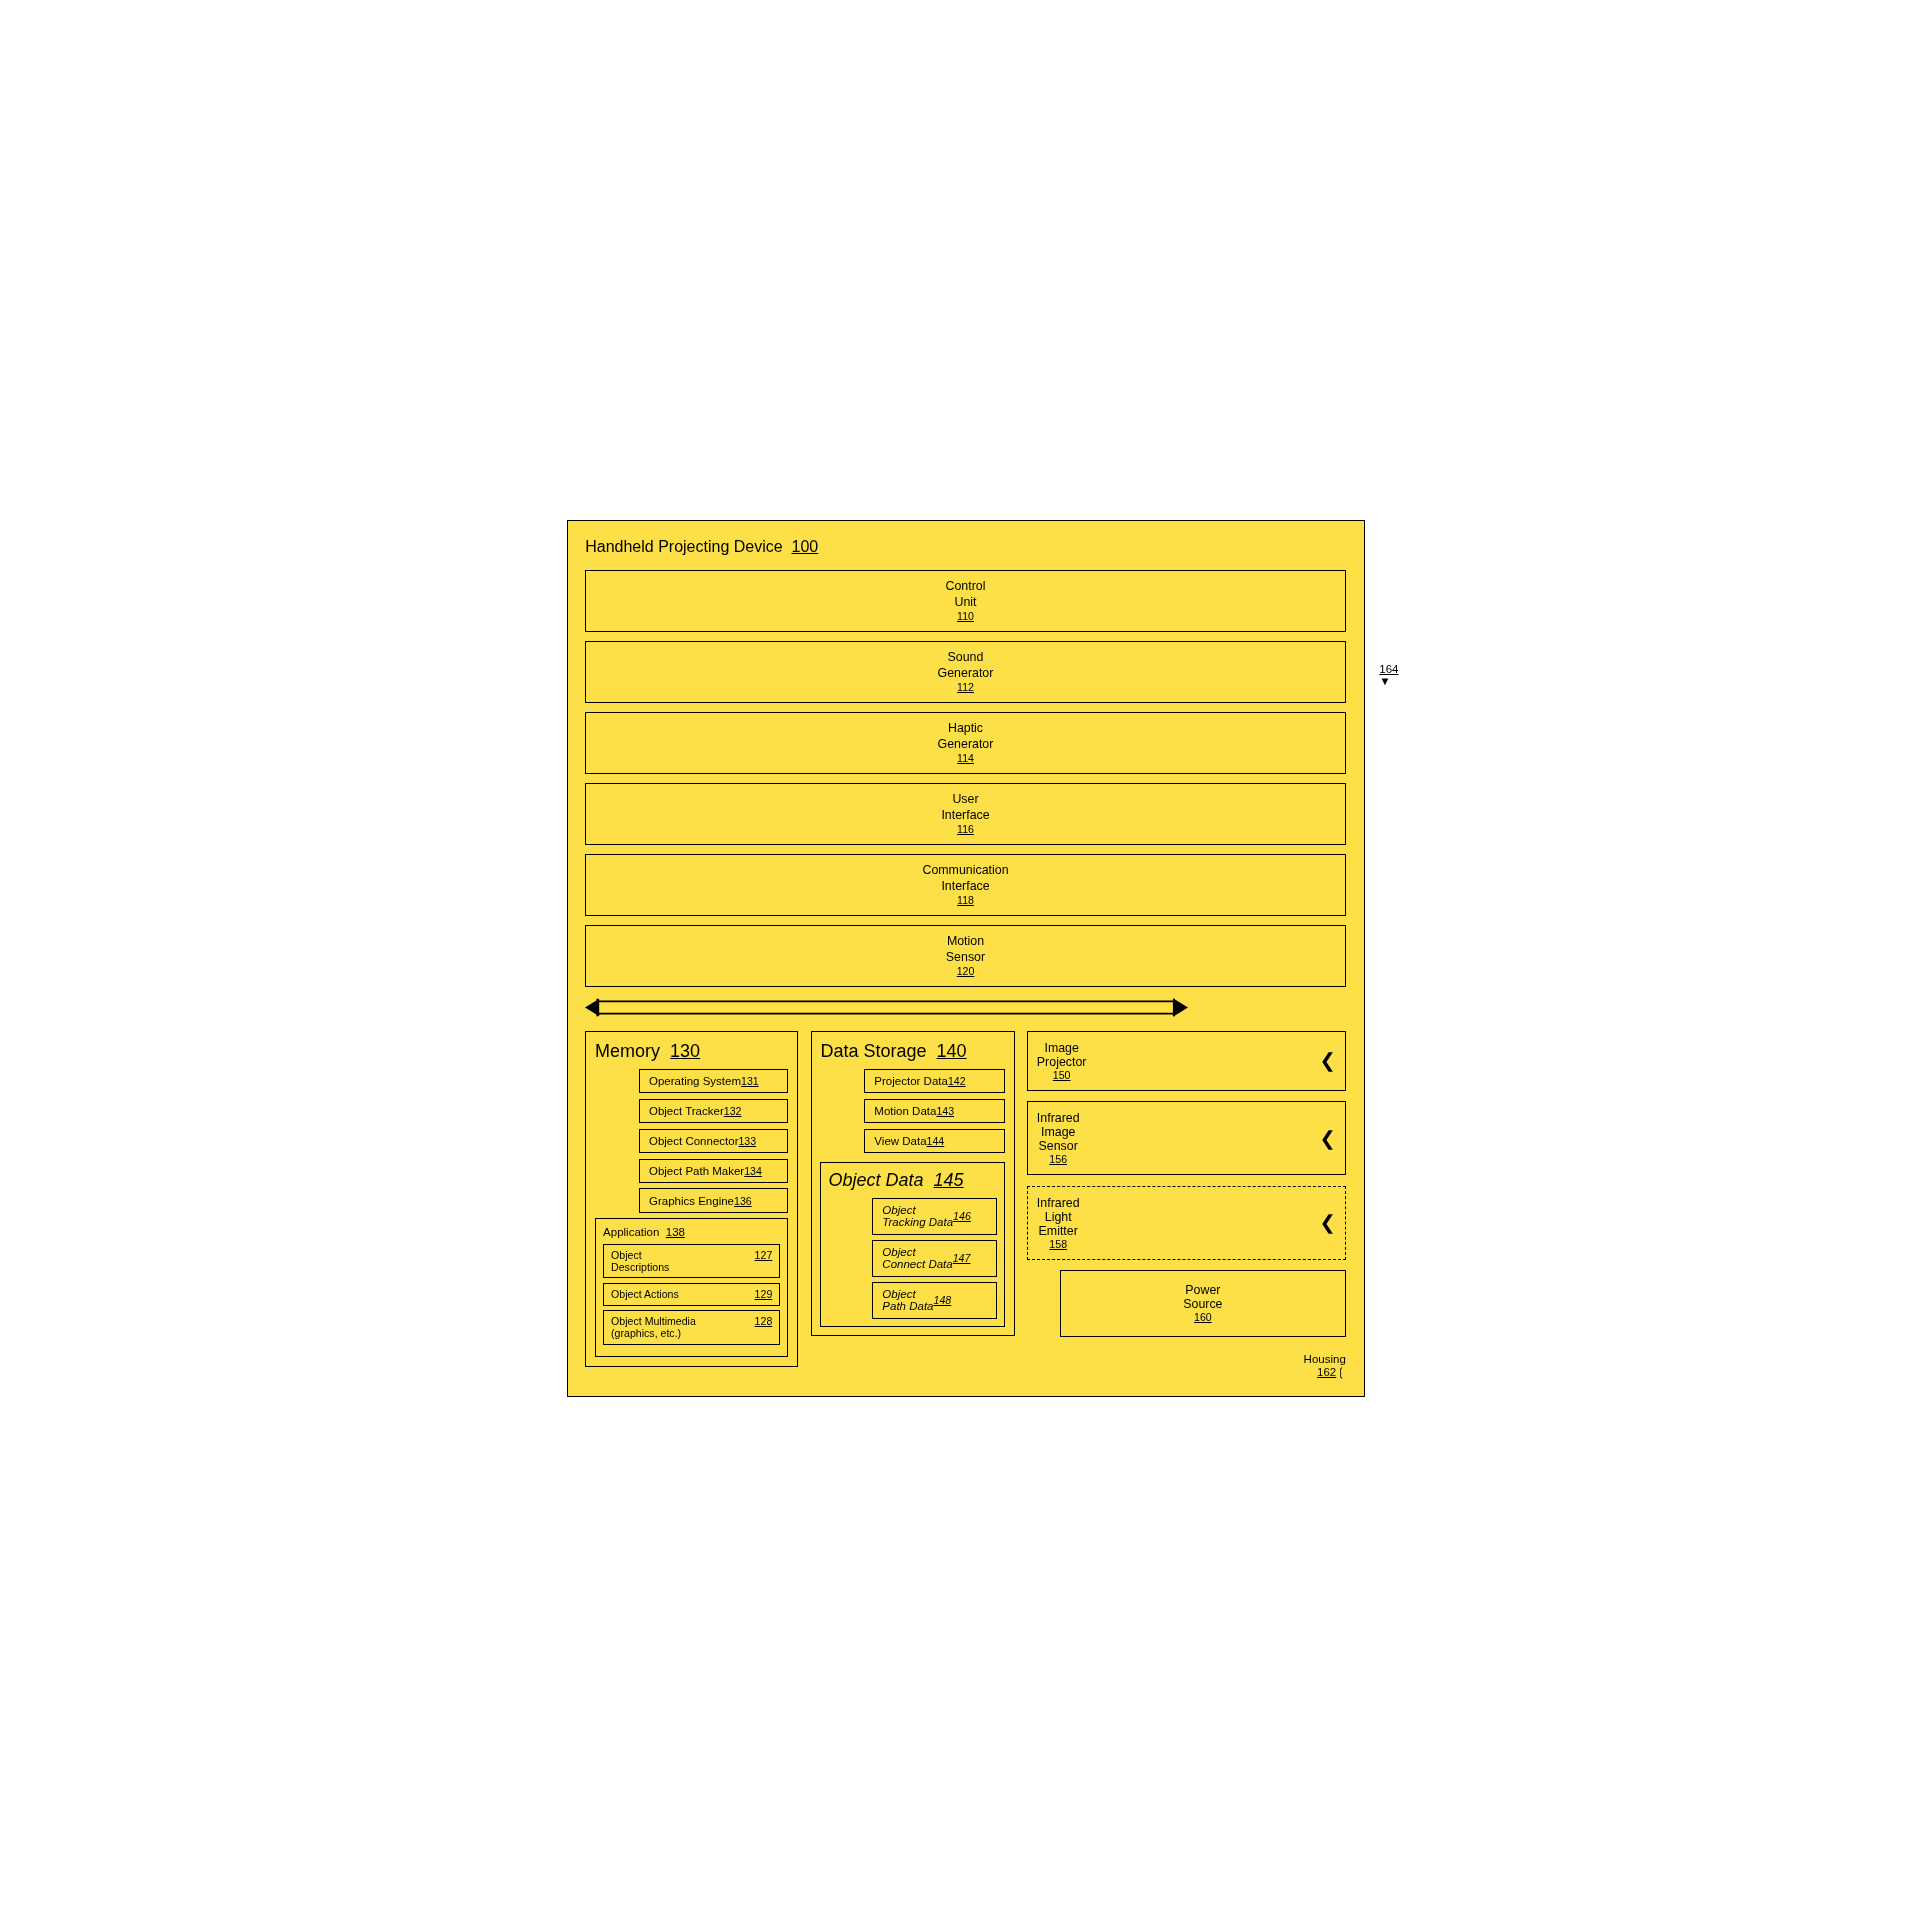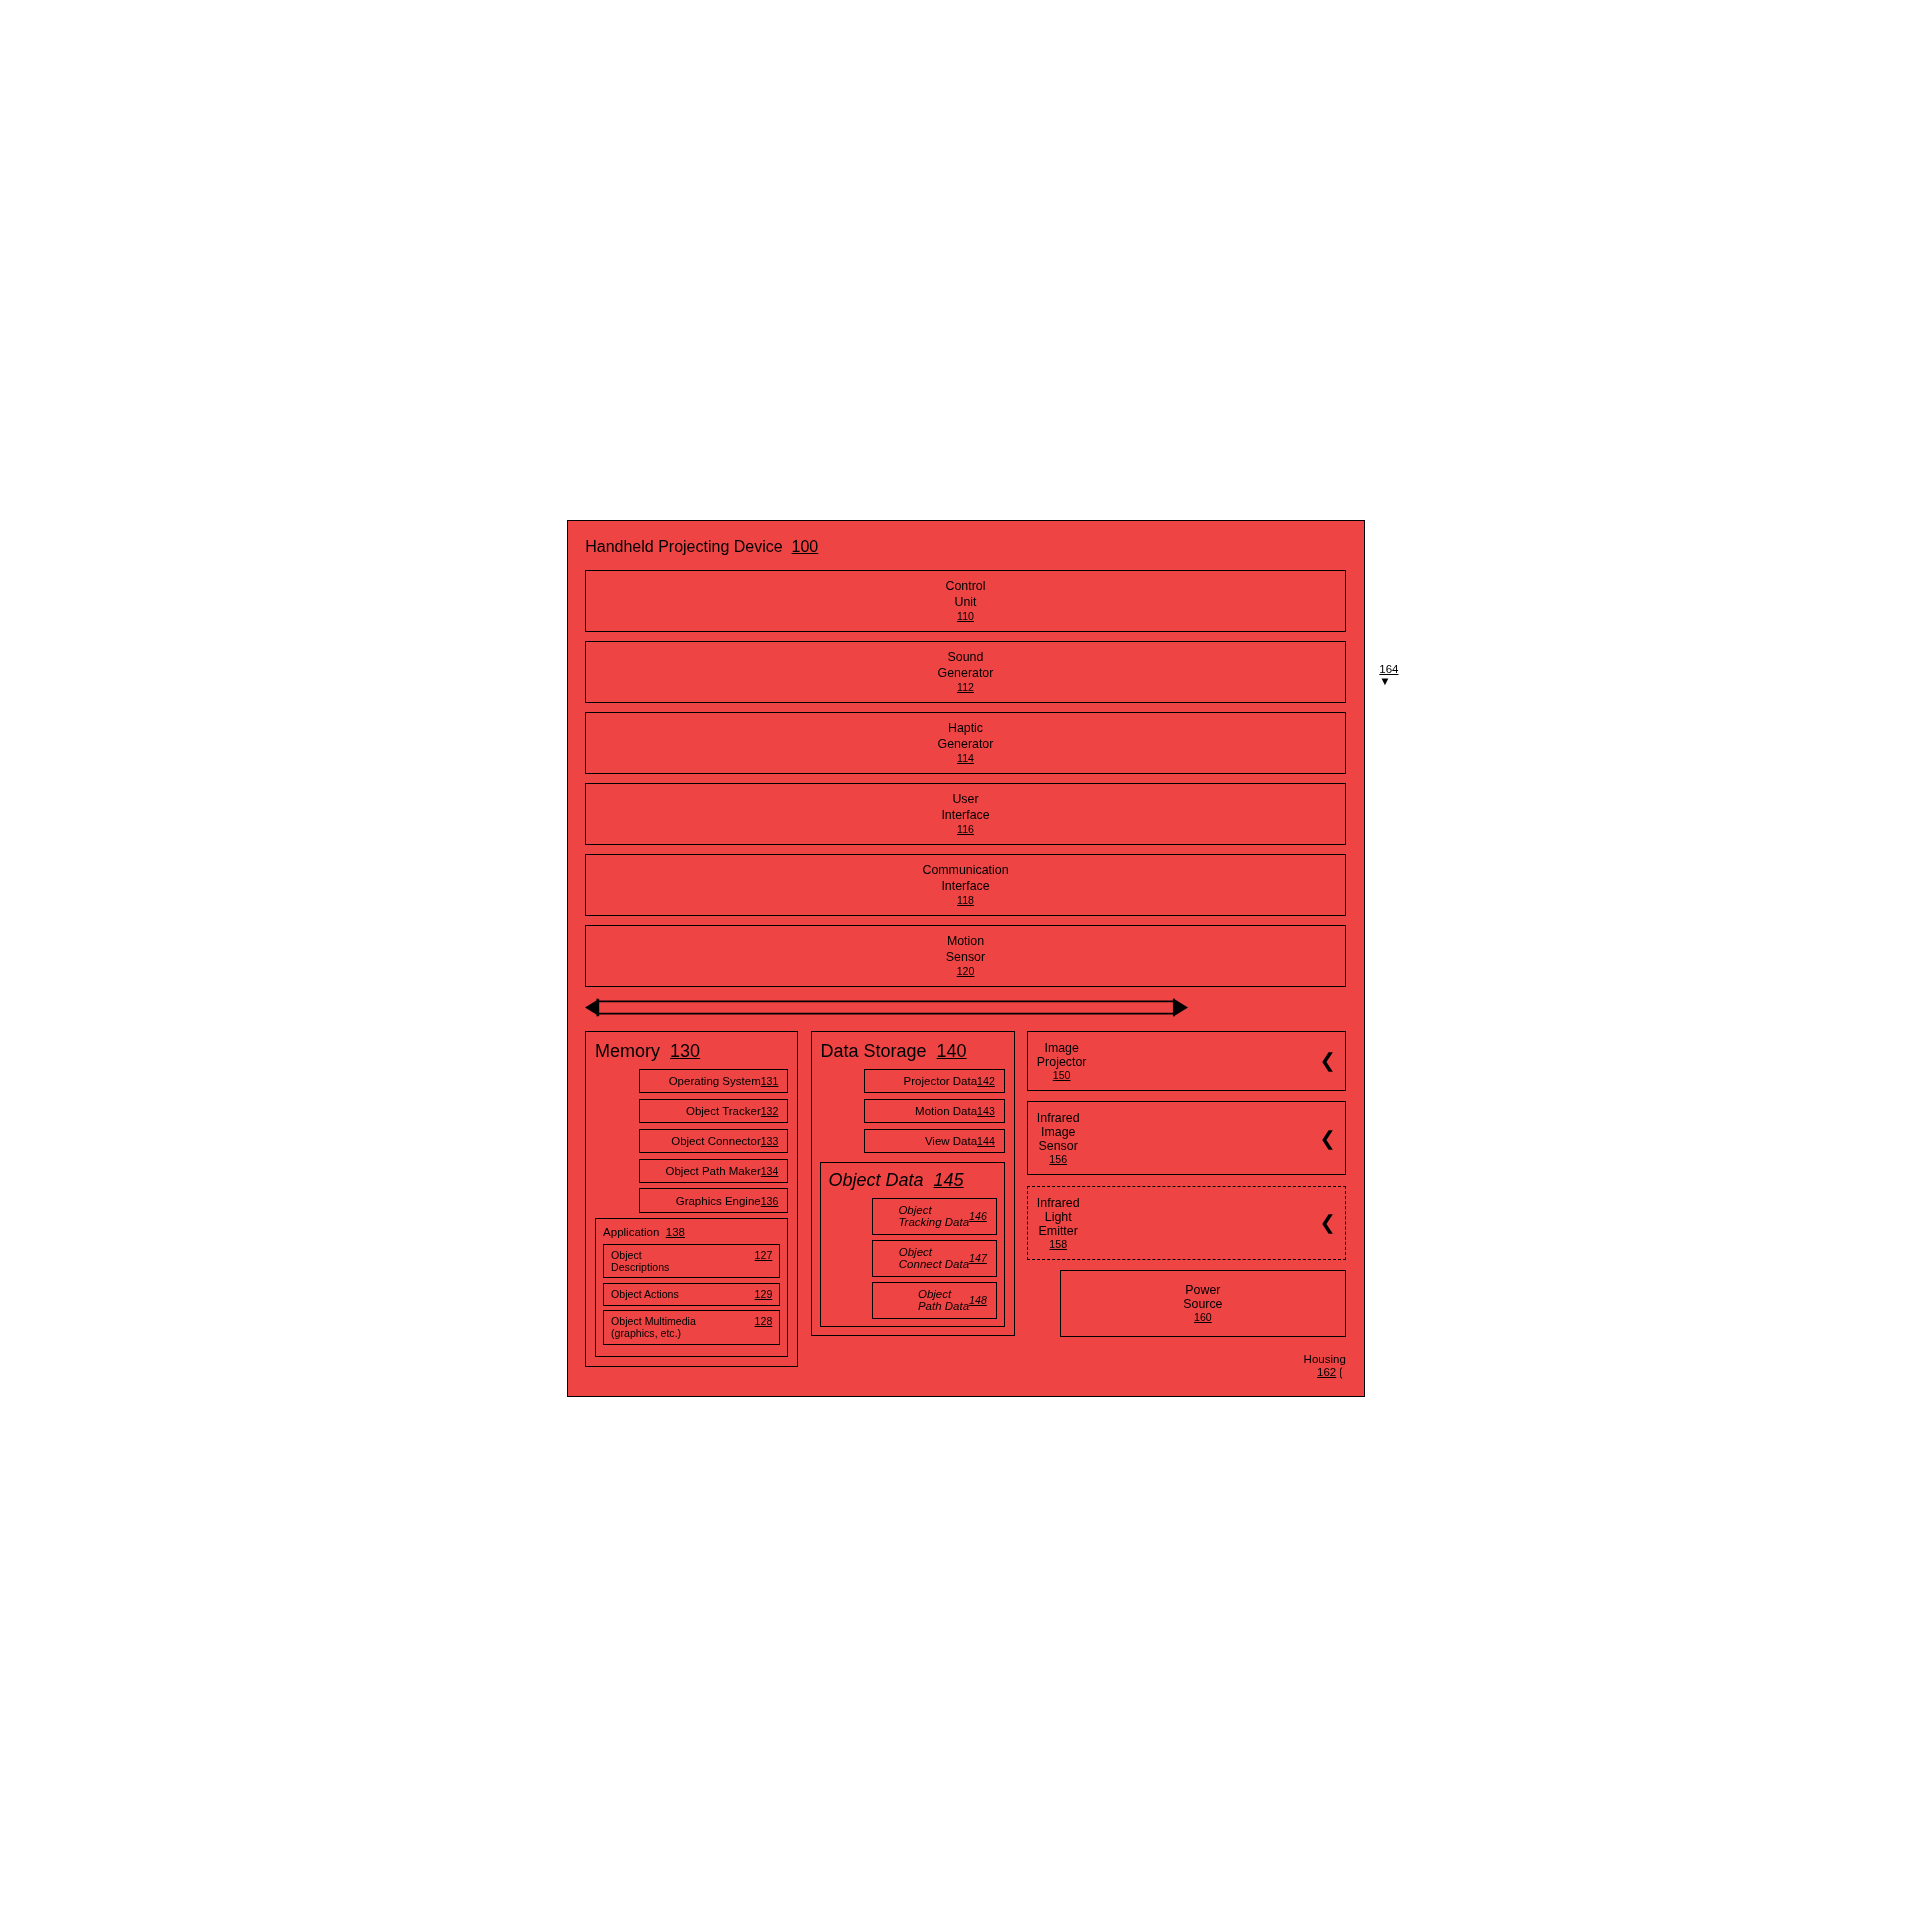--- a/index.html
+++ b/index.html
@@ -14,21 +14,21 @@
       padding: 17.7px;
     }
     .diagram-container {
       width: 798px;
       position: relative;
     }
     .outer-box {
       border: 1.8px solid #000;
       padding: 17.7px;
       position: relative;
-      background: #ef4444;
+      background: #fde047;
     }
     .outer-title {
       font-size: 16px;
       margin-bottom: 14px;
       font-weight: normal;
     }
     .underline { text-decoration: underline; }
 
     
     .top-row {
@@ -71,21 +71,21 @@
     }
     .box-title {
       font-size: 18px;
       margin-bottom: 7px;
     }
     .inner-box {
       border: 1.3px solid #000;
       padding: 5.3px 8.9px;
       margin-bottom: 5.3px;
       display: flex;
-      justify-content: flex-end;
+      justify-content: flex-start;
       align-items: center;
       font-size: 11.5px;
       margin-left: 44px;
     }
     .inner-box.no-margin { margin-bottom: 0; }
 
     
     .app-box {
       border: 1.3px solid #000;
       padding: 7px;

